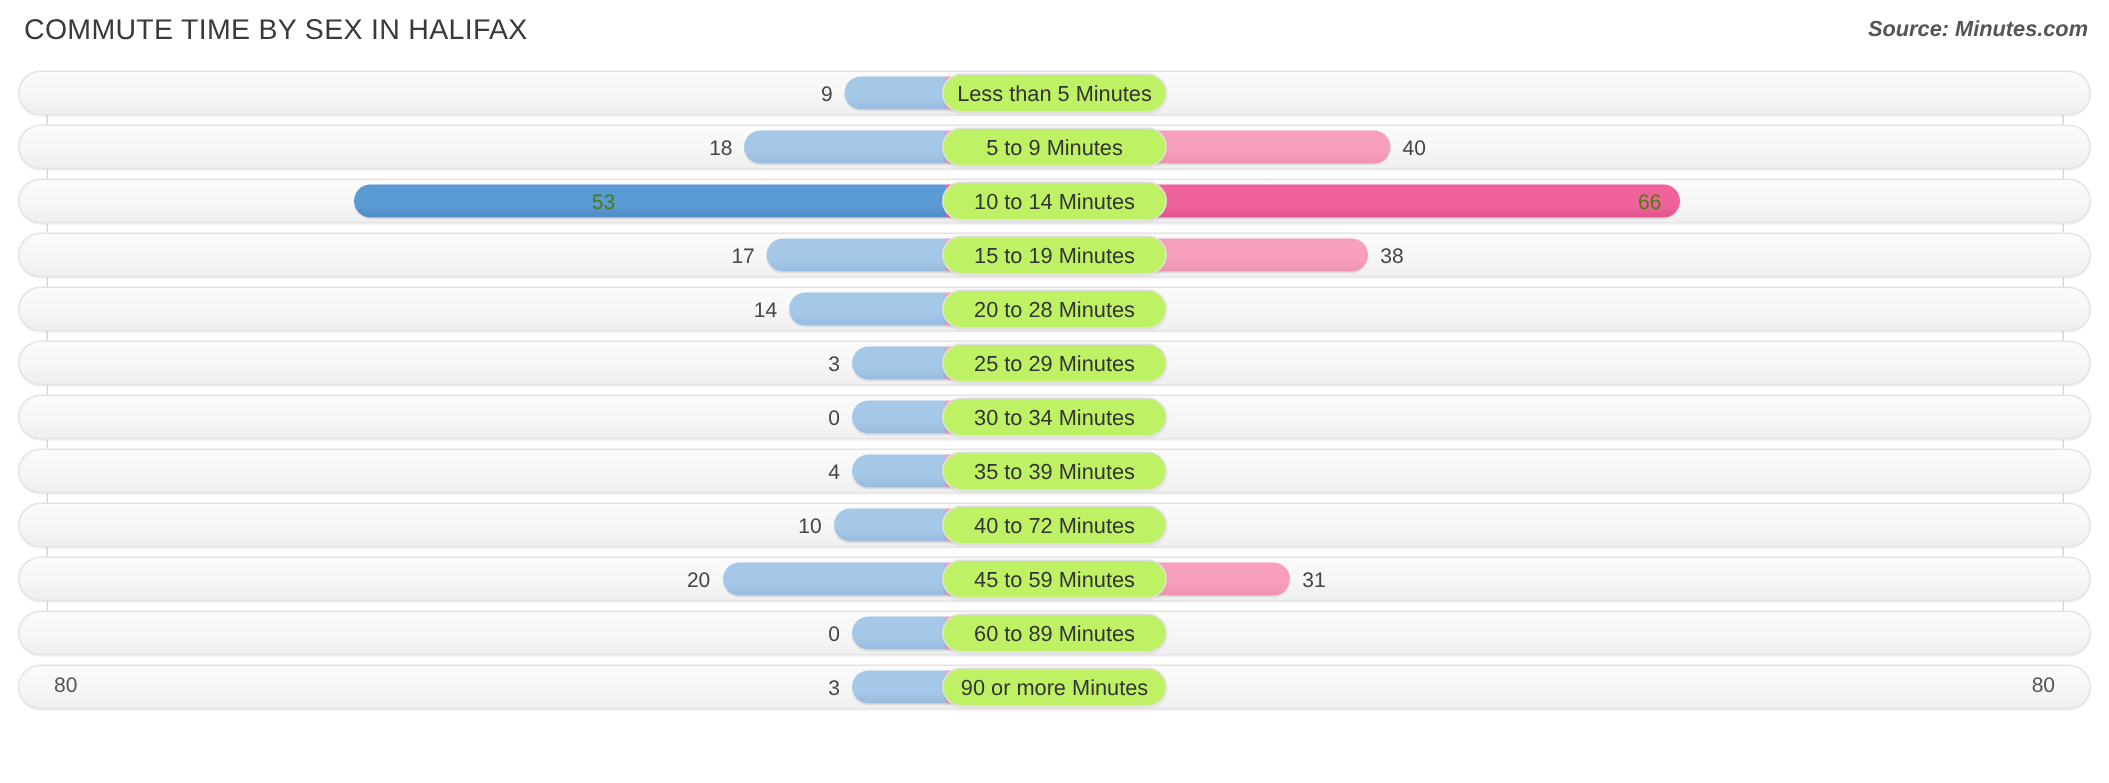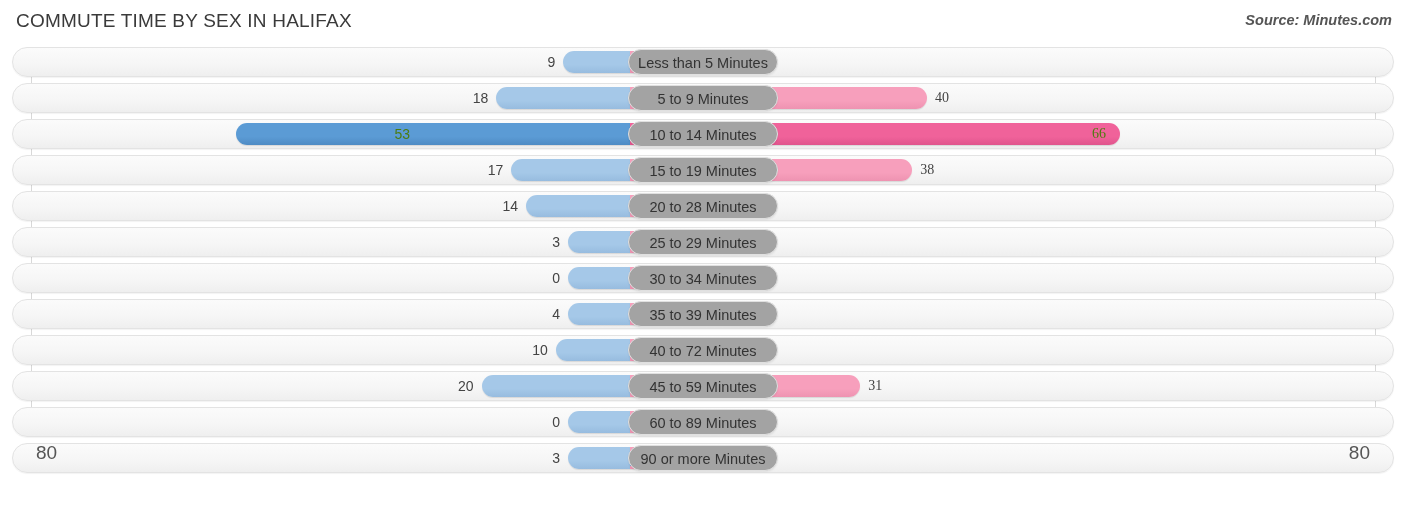--- a/index.html
+++ b/index.html
@@ -122,47 +122,47 @@
     position: absolute;
     top: 4px;
     height: 22px;
     line-height: 22px;
     font-size: 14px;
     color: #444444;
     white-space: nowrap;
   }
   .val.inside { color: #4d7c0f; }
   .val.male-val  { text-align: right; }
-  .val.female-val{ text-align: left; font-family: Liberation Serif, serif; }
+  .val.female-val{ text-align: left; }
 
   
   .center-pill {
     position: absolute;
     left: 628px;
     width: 150px;
     top: 2px;
     height: 26px;
     line-height: 26px;
-    background: #a3a3a3;
+    background: #bef264;
     border: 1px solid #e0e0e0;
     border-radius: 13px;
     text-align: center;
     font-size: 14.5px;
     color: #333333;
     box-sizing: border-box;
     white-space: nowrap;
     z-index: 5;
     box-shadow: 0 1px 2px rgba(0,0,0,0.07);
   }
 
   
   .axis-label {
     position: absolute;
     bottom: 20px;
-    font-size: 19px;
+    font-size: 14px;
     color: #555555;
   }
   .axis-label.left  { left: 36px; }
   .axis-label.right { right: 36px; }
 
   .legend {
     position: absolute;
     left: 0;
     right: 0;
     bottom: 16px;

